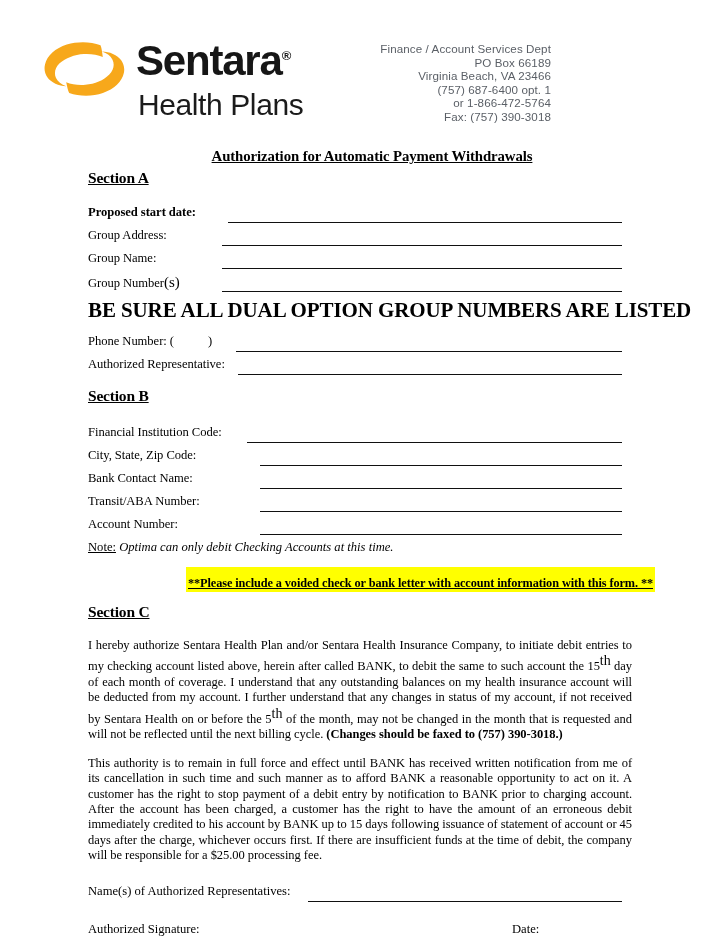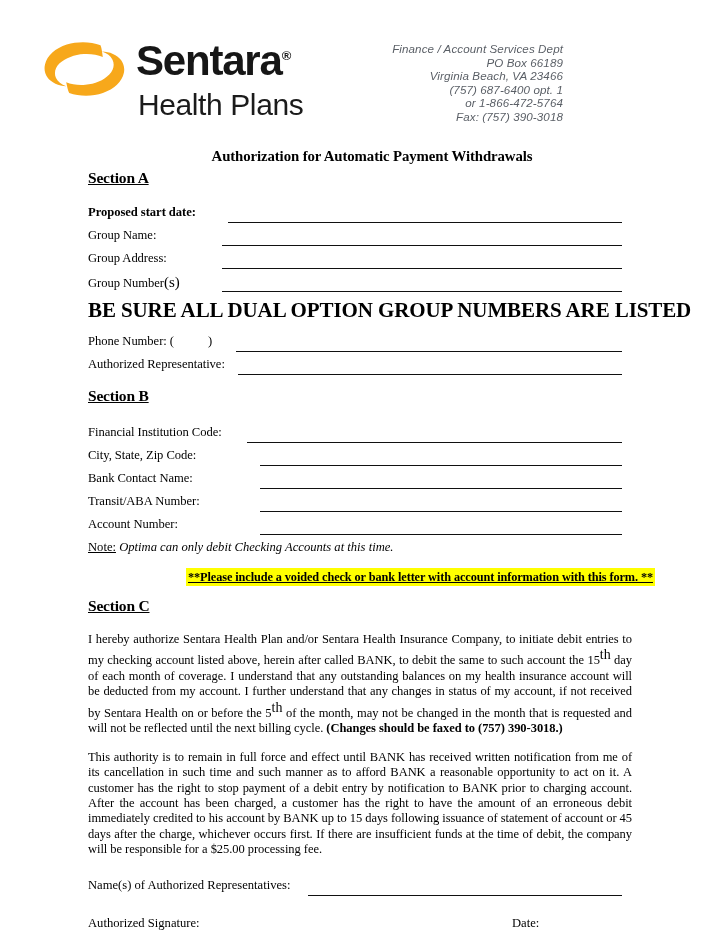--- a/index.html
+++ b/index.html
@@ -69,44 +69,44 @@
     font-family: "Liberation Sans", sans-serif;
     font-weight: normal;
     font-size: 30px;
     letter-spacing: -0.4px;
     color: #1b1b1b;
     line-height: 1;
   }
 
   .addr-block {
     position: absolute;
-    right: 24px;
+    right: 36px;
     top: 10px;
     text-align: right;
     font-family: "Liberation Sans", sans-serif;
     font-size: 11.6px;
     line-height: 13.6px;
     color: #5a5f66;
     letter-spacing: 0.1px;
-    font-style: italic;
   }
   .addr-block div { white-space: nowrap; }
 
   
   .body-area {
     position: absolute;
     left: 0;
     top: 148px;
     width: 720px;
   }
 
   .doc-title {
     text-align: center;
     font-size: 14.8px;
     font-weight: bold;
+    text-decoration: underline;
     letter-spacing: -0.1px;
     margin-left: 24px;
     margin-bottom: 2px;
   }
 
   .section-head {
     font-size: 15.5px;
     font-weight: bold;
     text-decoration: underline;
     margin: 0 0 0 88px;
@@ -158,21 +158,21 @@
   }
 
   .highlight-bar {
     position: relative;
     margin-left: 186px;
     display: inline-block;
     background: #ffff00;
     font-size: 12.3px;
     font-weight: bold;
     text-decoration: underline;
-    padding: 2px 2px 1px 2px;
+    padding: 9px 2px 1px 2px;
     letter-spacing: -0.1px;
     white-space: nowrap;
   }
 
   .para {
     margin-left: 88px;
     width: 544px;
     text-align: justify;
     font-size: 12.5px;
     line-height: 15.4px;
@@ -241,26 +241,26 @@
     <div class="section-head" style="margin-top:4px;">Section A</div>
 
     <div style="height:16px;"></div>
 
     <div class="field-row">
       <span class="lbl bold">Proposed start date:</span>
       <span class="rule" style="left:140px; width:394px;"></span>
     </div>
 
     <div class="field-row">
+      <span class="lbl">Group Address:</span>
+      <span class="rule" style="left:134px; width:400px;"></span>
+    </div>
+
+    <div class="field-row">
       <span class="lbl">Group Name:</span>
-      <span class="rule" style="left:134px; width:400px;"></span>
-    </div>
-
-    <div class="field-row">
-      <span class="lbl">Group Address:</span>
       <span class="rule" style="left:134px; width:400px;"></span>
     </div>
 
     <div class="field-row" style="height:26px;">
       <span class="lbl"><span>Group Number</span><span class="grpnum-s">(s)</span></span>
       <span class="rule" style="left:134px; width:400px; bottom:6px;"></span>
     </div>
 
     <div class="allcaps-note">BE SURE ALL DUAL OPTION GROUP NUMBERS ARE LISTED</div>
 

